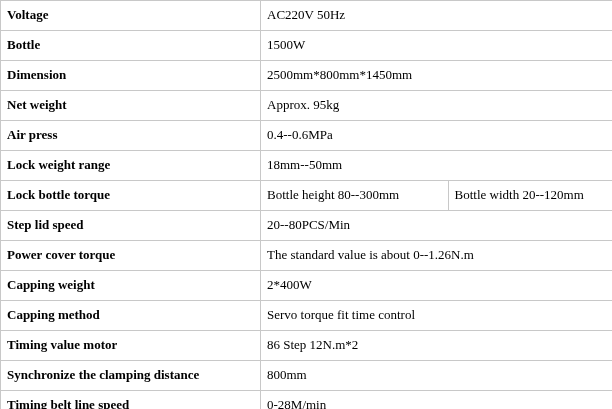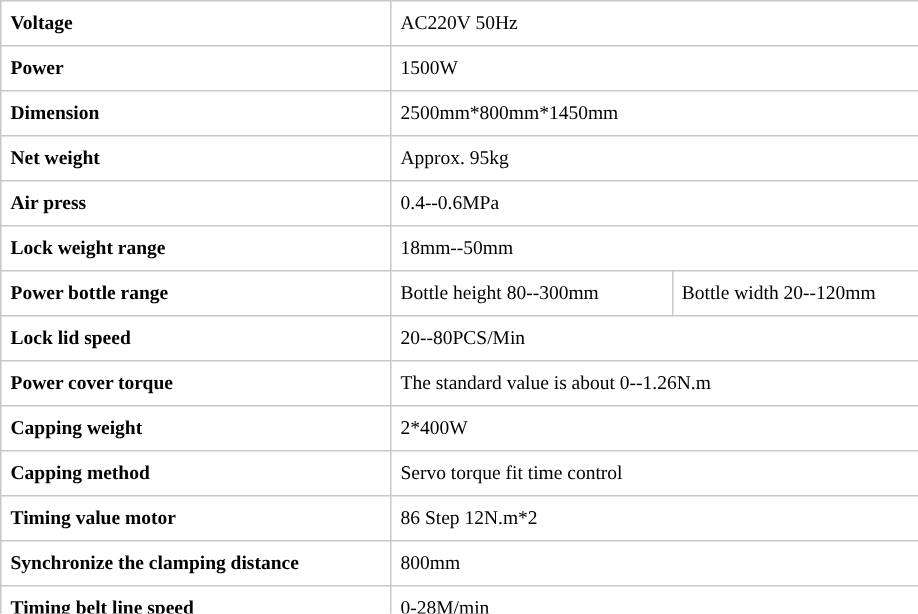--- a/index.html
+++ b/index.html
@@ -50,21 +50,21 @@
 
 <table id="spec-table">
   <tbody>
 
     <tr>
       <td class="label-cell">Voltage</td>
       <td class="value-cell" colspan="2">AC220V 50Hz</td>
     </tr>
 
     <tr>
-      <td class="label-cell">Power</td>
+      <td class="label-cell">Bottle</td>
       <td class="value-cell" colspan="2">1500W</td>
     </tr>
 
     <tr>
       <td class="label-cell">Dimension</td>
       <td class="value-cell" colspan="2">2500mm*800mm*1450mm</td>
     </tr>
 
     <tr>
       <td class="label-cell">Net weight</td>
@@ -75,27 +75,27 @@
       <td class="label-cell">Air press</td>
       <td class="value-cell" colspan="2">0.4--0.6MPa</td>
     </tr>
 
     <tr>
       <td class="label-cell">Lock weight range</td>
       <td class="value-cell" colspan="2">18mm--50mm</td>
     </tr>
 
     <tr>
-      <td class="label-cell">Power bottle range</td>
+      <td class="label-cell">Lock bottle torque</td>
       <td class="value-split-a">Bottle height 80--300mm</td>
       <td class="value-split-b">Bottle width 20--120mm</td>
     </tr>
 
     <tr>
-      <td class="label-cell">Lock lid speed</td>
+      <td class="label-cell">Step lid speed</td>
       <td class="value-cell" colspan="2">20--80PCS/Min</td>
     </tr>
 
     <tr>
       <td class="label-cell">Power cover torque</td>
       <td class="value-cell" colspan="2">The standard value is about 0--1.26N.m</td>
     </tr>
 
     <tr>
       <td class="label-cell">Capping weight</td>

